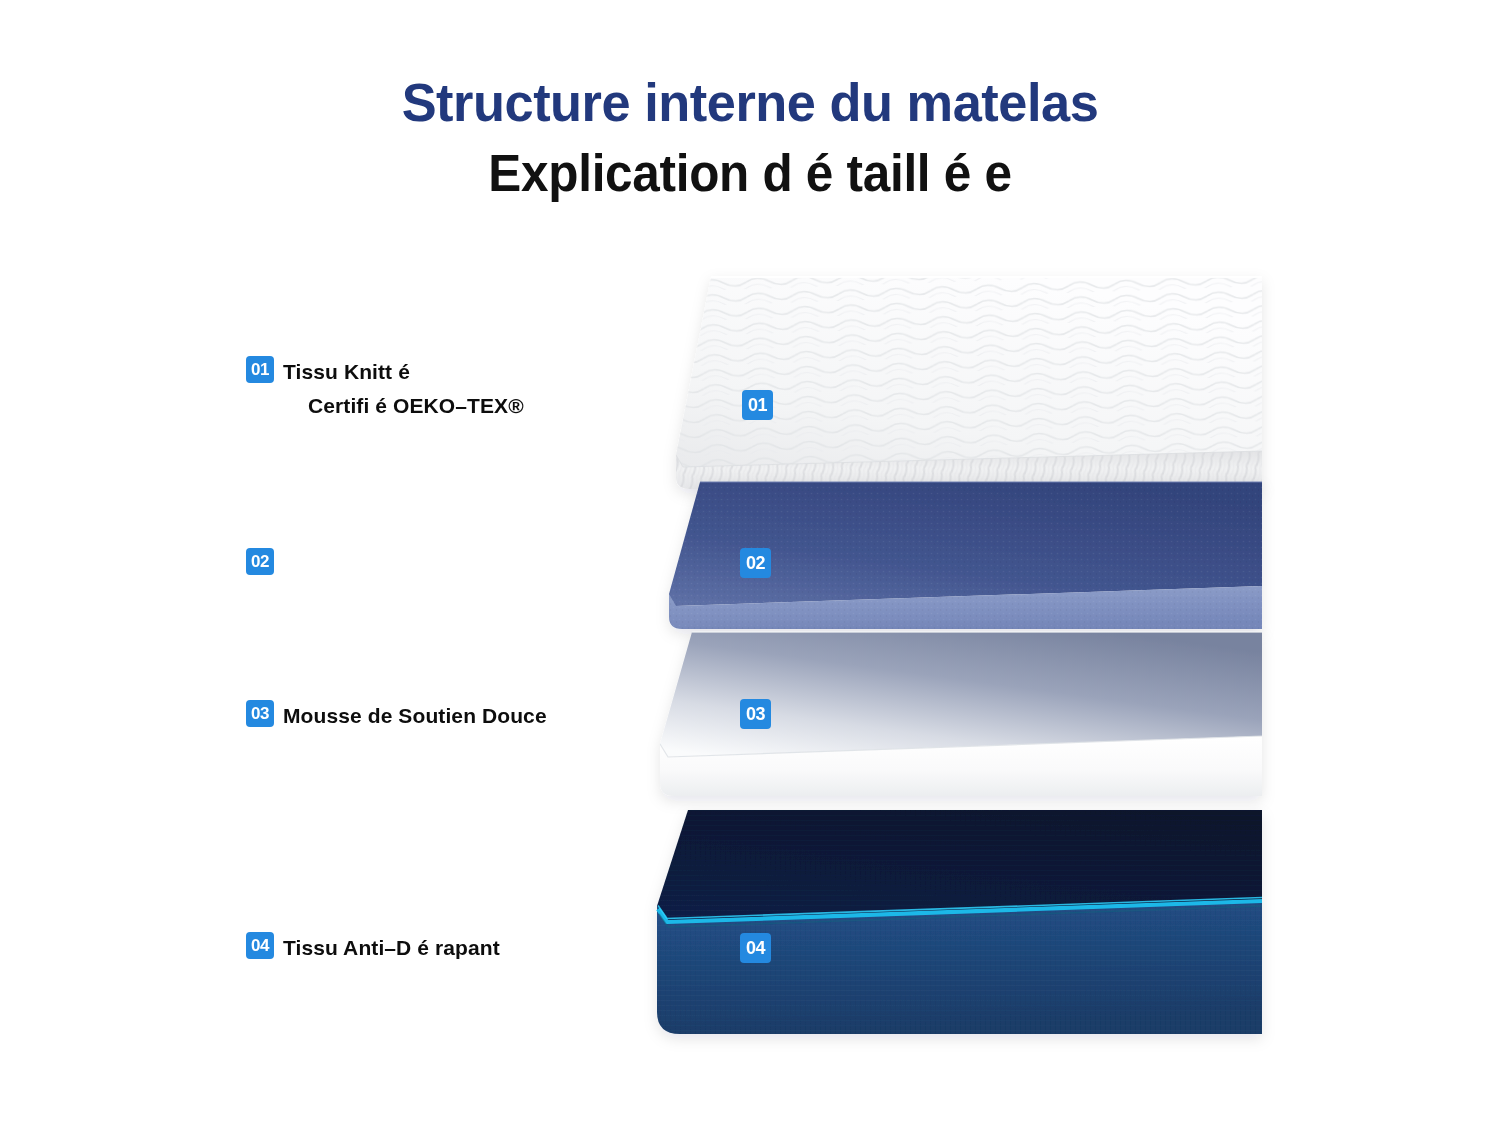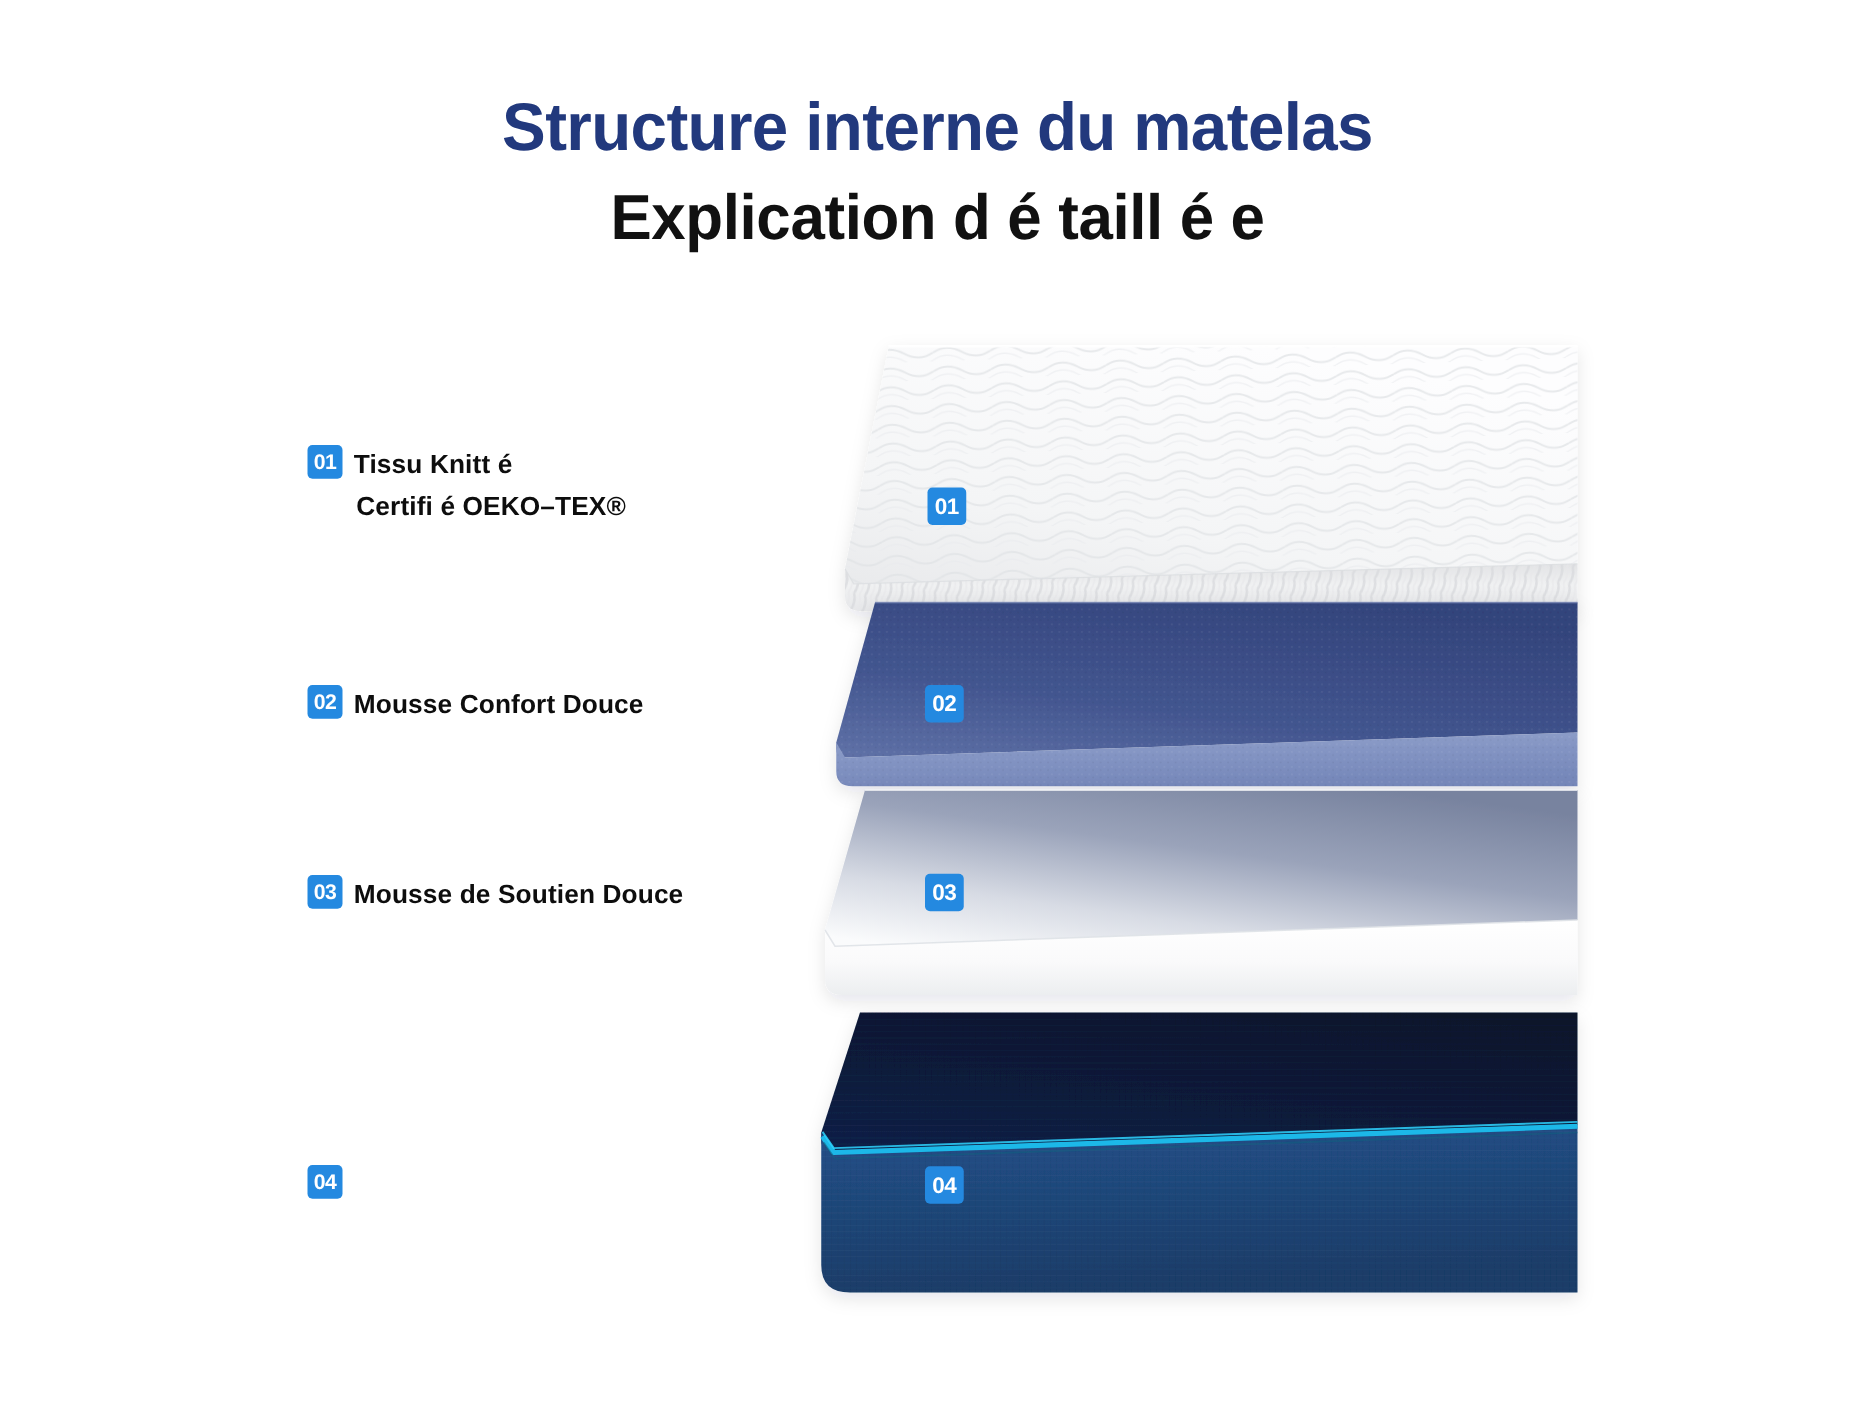--- a/index.html
+++ b/index.html
@@ -97,21 +97,21 @@
   .legend-text {
     font-family: "Liberation Sans", sans-serif;
     font-size: 21px;
     font-weight: 700;
     color: #0d0d0d;
     letter-spacing: 0.1px;
     line-height: 1.62;
     margin-top: -1px;
   }
   .legend-text .line { display: block; }
-  .legend-text .line.indented { padding-left: 2px; }
+  .legend-text .line.indented { padding-left: 2px; margin-left: 23px; }
 
   
   #stack {
     position: absolute;
     left: 0;
     top: 0;
     width: 1500px;
     height: 1125px;
     pointer-events: none;
   }
@@ -274,30 +274,30 @@
     <div class="legend-item" data-idx="0">
       <span class="badge">01</span>
       <span class="legend-text">
         <span class="line">Tissu Knitt é</span>
         <span class="line indented">Certifi é  OEKO–TEX®</span>
       </span>
     </div>
 
     <div class="legend-item" data-idx="1">
       <span class="badge">02</span>
-      <span class="legend-text">
-        <span class="line">Mousse Confort Douce</span>
-      </span>
     </div>
 
     <div class="legend-item" data-idx="2">
       <span class="badge">03</span>
       <span class="legend-text">
         <span class="line">Mousse de Soutien Douce</span>
       </span>
     </div>
 
     <div class="legend-item" data-idx="3">
       <span class="badge">04</span>
+      <span class="legend-text">
+        <span class="line">Tissu Anti–D é rapant</span>
+      </span>
     </div>
 
   </div>
 </div>
 
 </body></html>

